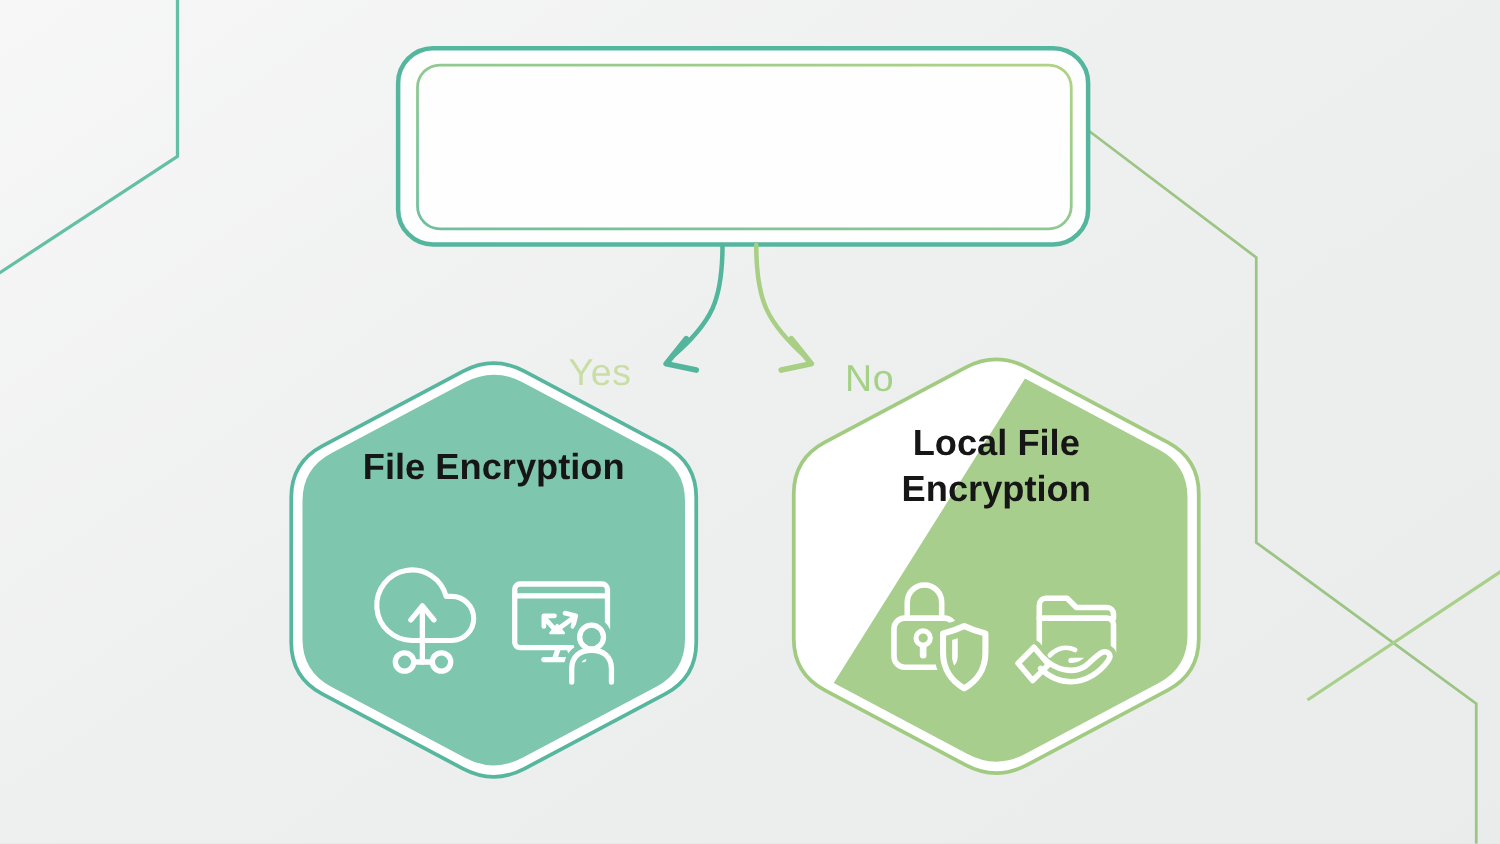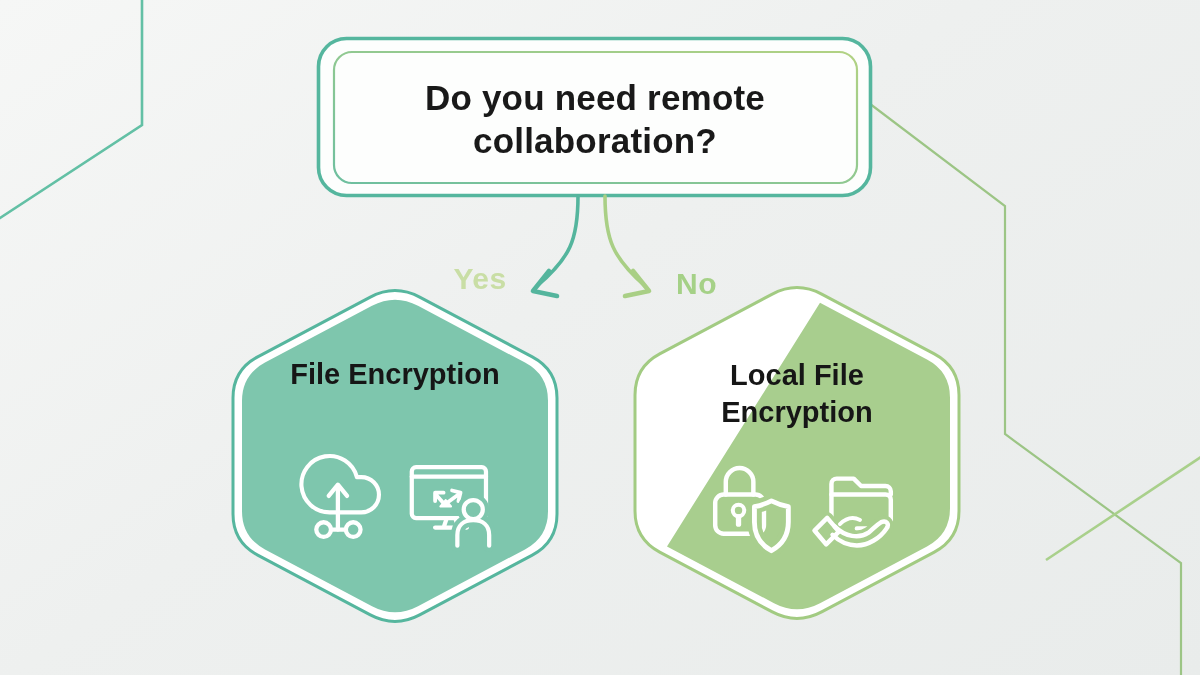--- a/index.html
+++ b/index.html
@@ -7,29 +7,29 @@
     position:relative;width:1200px;height:675px;overflow:hidden;
     background:linear-gradient(145deg,#f6f7f6 0%,#eef0ef 45%,#e9eceb 100%);
     font-family:"Liberation Sans",sans-serif;
   }
   .stage svg{display:block;}
   .layer{position:absolute;left:0;top:0;}
   .question{
     position:absolute;left:363px;top:76px;width:464px;text-align:center;
     font-size:35px;line-height:1.24;font-weight:700;color:#191919;letter-spacing:.2px;
   }
-  .branch-label{position:absolute;font-size:30px;font-weight:700;letter-spacing:.5px;}
+  .branch-label{position:absolute;font-size:30px;font-weight:400;letter-spacing:.5px;margin-top:20px;}
   .branch-label.yes{left:446px;top:262px;width:68px;text-align:center;color:#c9dea5;}
   .branch-label.no{left:676px;top:267px;width:62px;text-align:left;color:#a5d187;}
   .hex-title{
     position:absolute;width:216px;text-align:center;font-weight:700;
     font-size:29px;line-height:1.27;color:#161616;
   }
   .hex-title.cloud{left:287px;top:356px;}
-  .hex-title.local{left:689px;top:357px;text-align:center;}
+  .hex-title.local{left:689px;top:337px;text-align:center;}
   .icon{position:absolute;}
 </style>
 </head>
 <body>
 
 <div class="stage">
 
   <svg class="layer" width="1200" height="675" viewBox="0 0 1200 675">
     <defs>
       <linearGradient id="innerGrad" x1="0" y1="1" x2="1" y2="0">
@@ -71,21 +71,20 @@
     <g transform="translate(402,-3)">
       <path d="M419.7 297.1 L532.3 356.9 Q557 370 557 398 L557 514 Q557 542 532.3 555.1
                L419.7 614.9 Q395 628 370.3 614.9 L257.7 555.1 Q233 542 233 514
                L233 398 Q233 370 257.7 356.9 L370.3 297.1 Q395 284 419.7 297.1 Z" fill="#ffffff" stroke="#a2cb82" stroke-width="3"></path>
       <path d="M418 305.8 L525 362.6 Q548 374.8 548 400.8 L548 511.2 Q548 537.2 525 549.4
                L418 606.2 Q395 618.4 372 606.2 L265 549.4 Qa242 537.2 242 511.2
                L242 400.8 Q242 374.8 265 362.6 L372 305.8 Q395 293.6 418 305.8 Z" fill="#a8ce8e"></path>
     </g>
   </svg>
 
-  <div class="question">Do you need remote collaboration?</div>
   <div class="branch-label yes">Yes</div>
   <div class="branch-label no">No</div>
   <div class="hex-title cloud">File Encryption</div>
   <div class="hex-title local">Local File Encryption</div>
 
   <svg class="icon" style="left:292px;top:448px" width="102" height="102" viewBox="0 0 100 100" fill="none" stroke="#ffffff" stroke-width="4.2" stroke-linecap="round" stroke-linejoin="round">
     <path d="M70.8 36 h-4.5 A28.8 28.8 0 1 0 38.4 72 h32.4 a18 18 0 0 0 0 -36 z" transform="translate(0,-6) scale(0.96)"></path>
     <path d="M45 80 V38"></path>
     <path d="M36 47 L45 36 L54 47"></path>
     <path d="M38.5 80 H52.5"></path>

